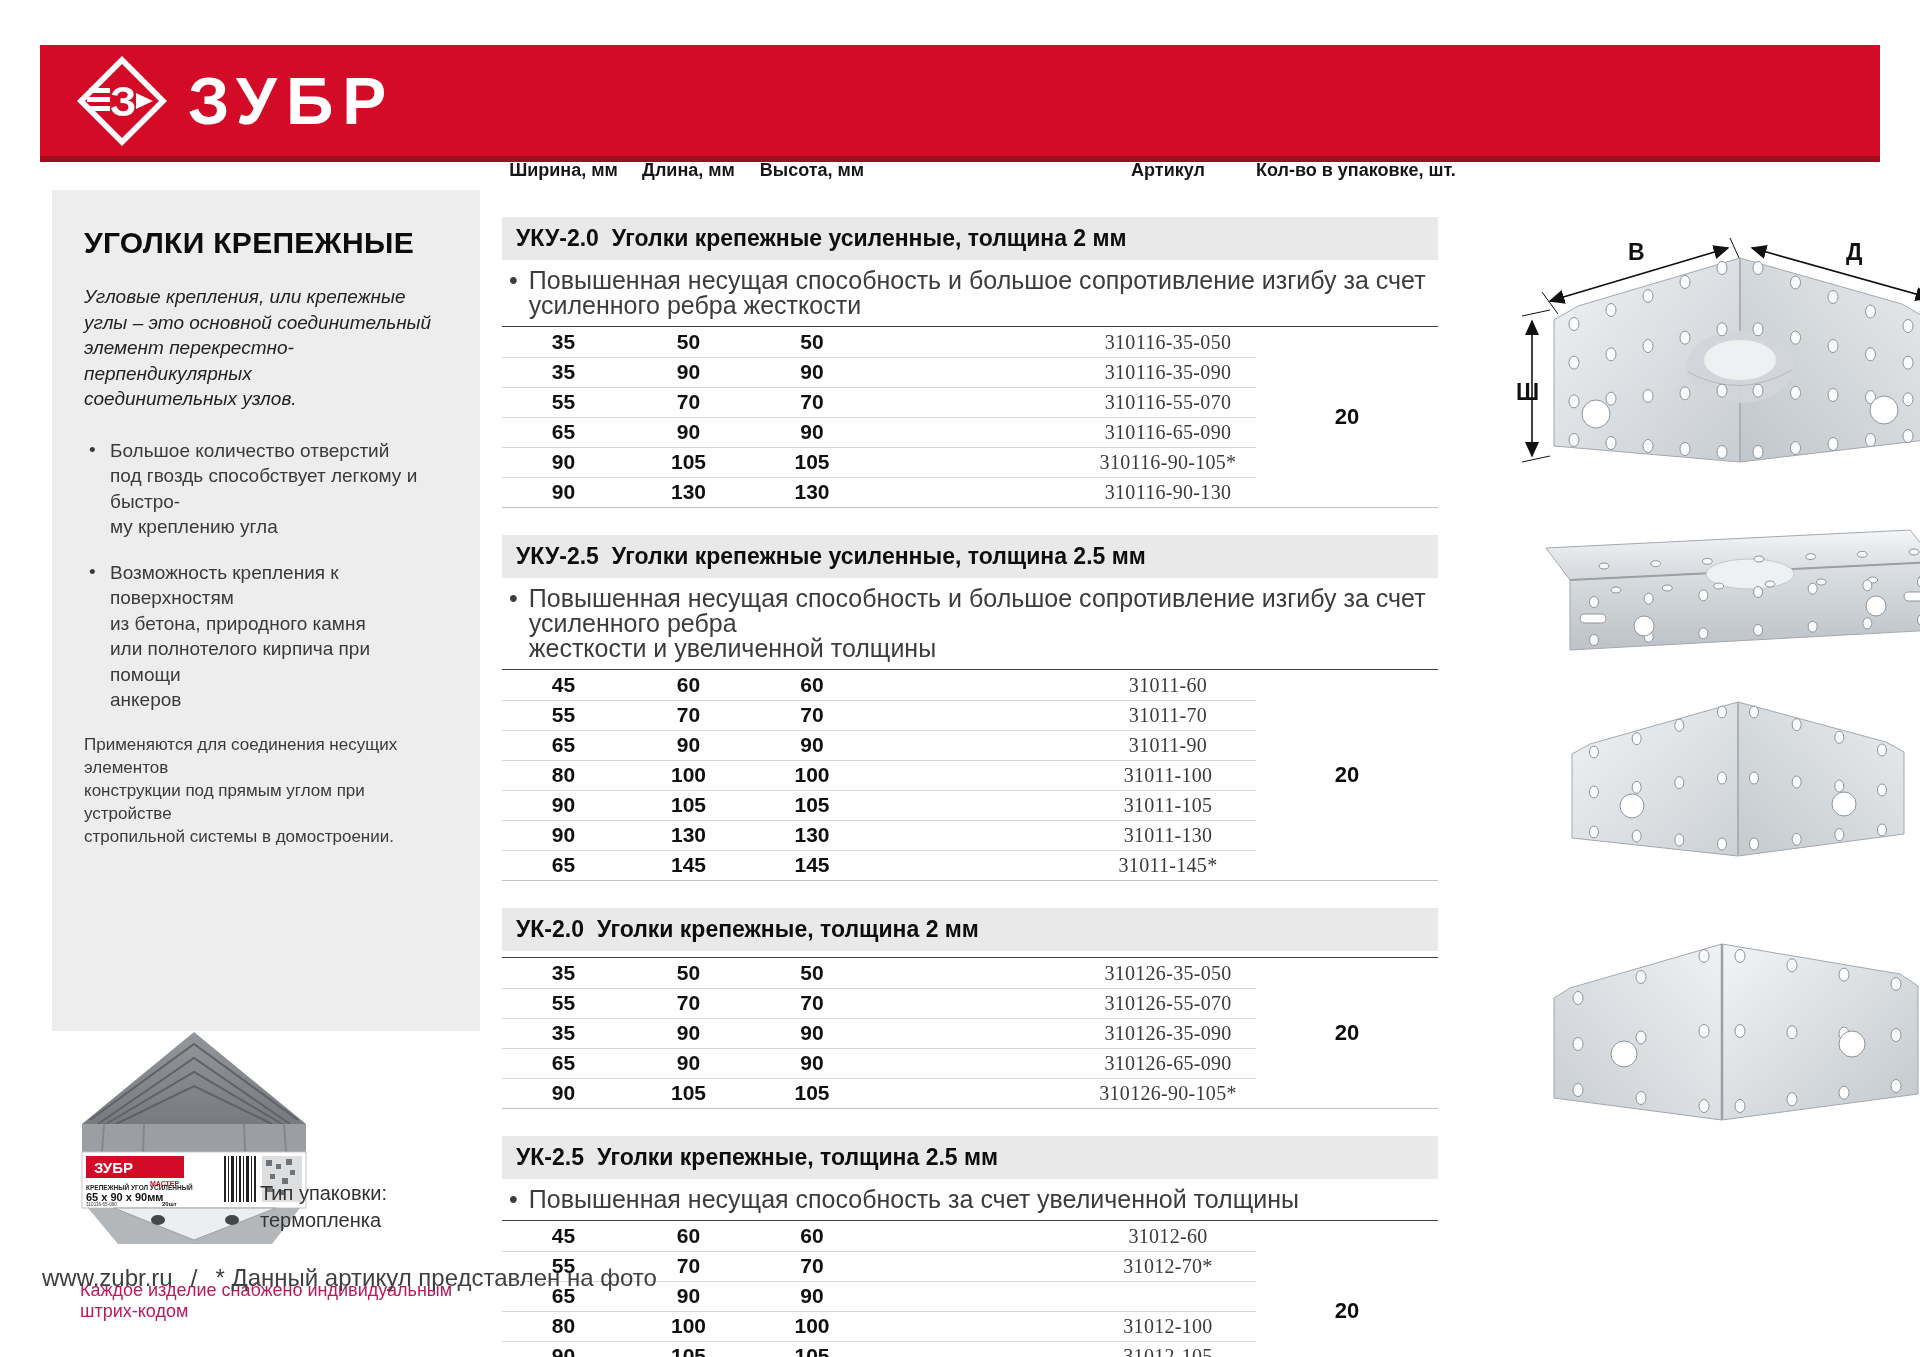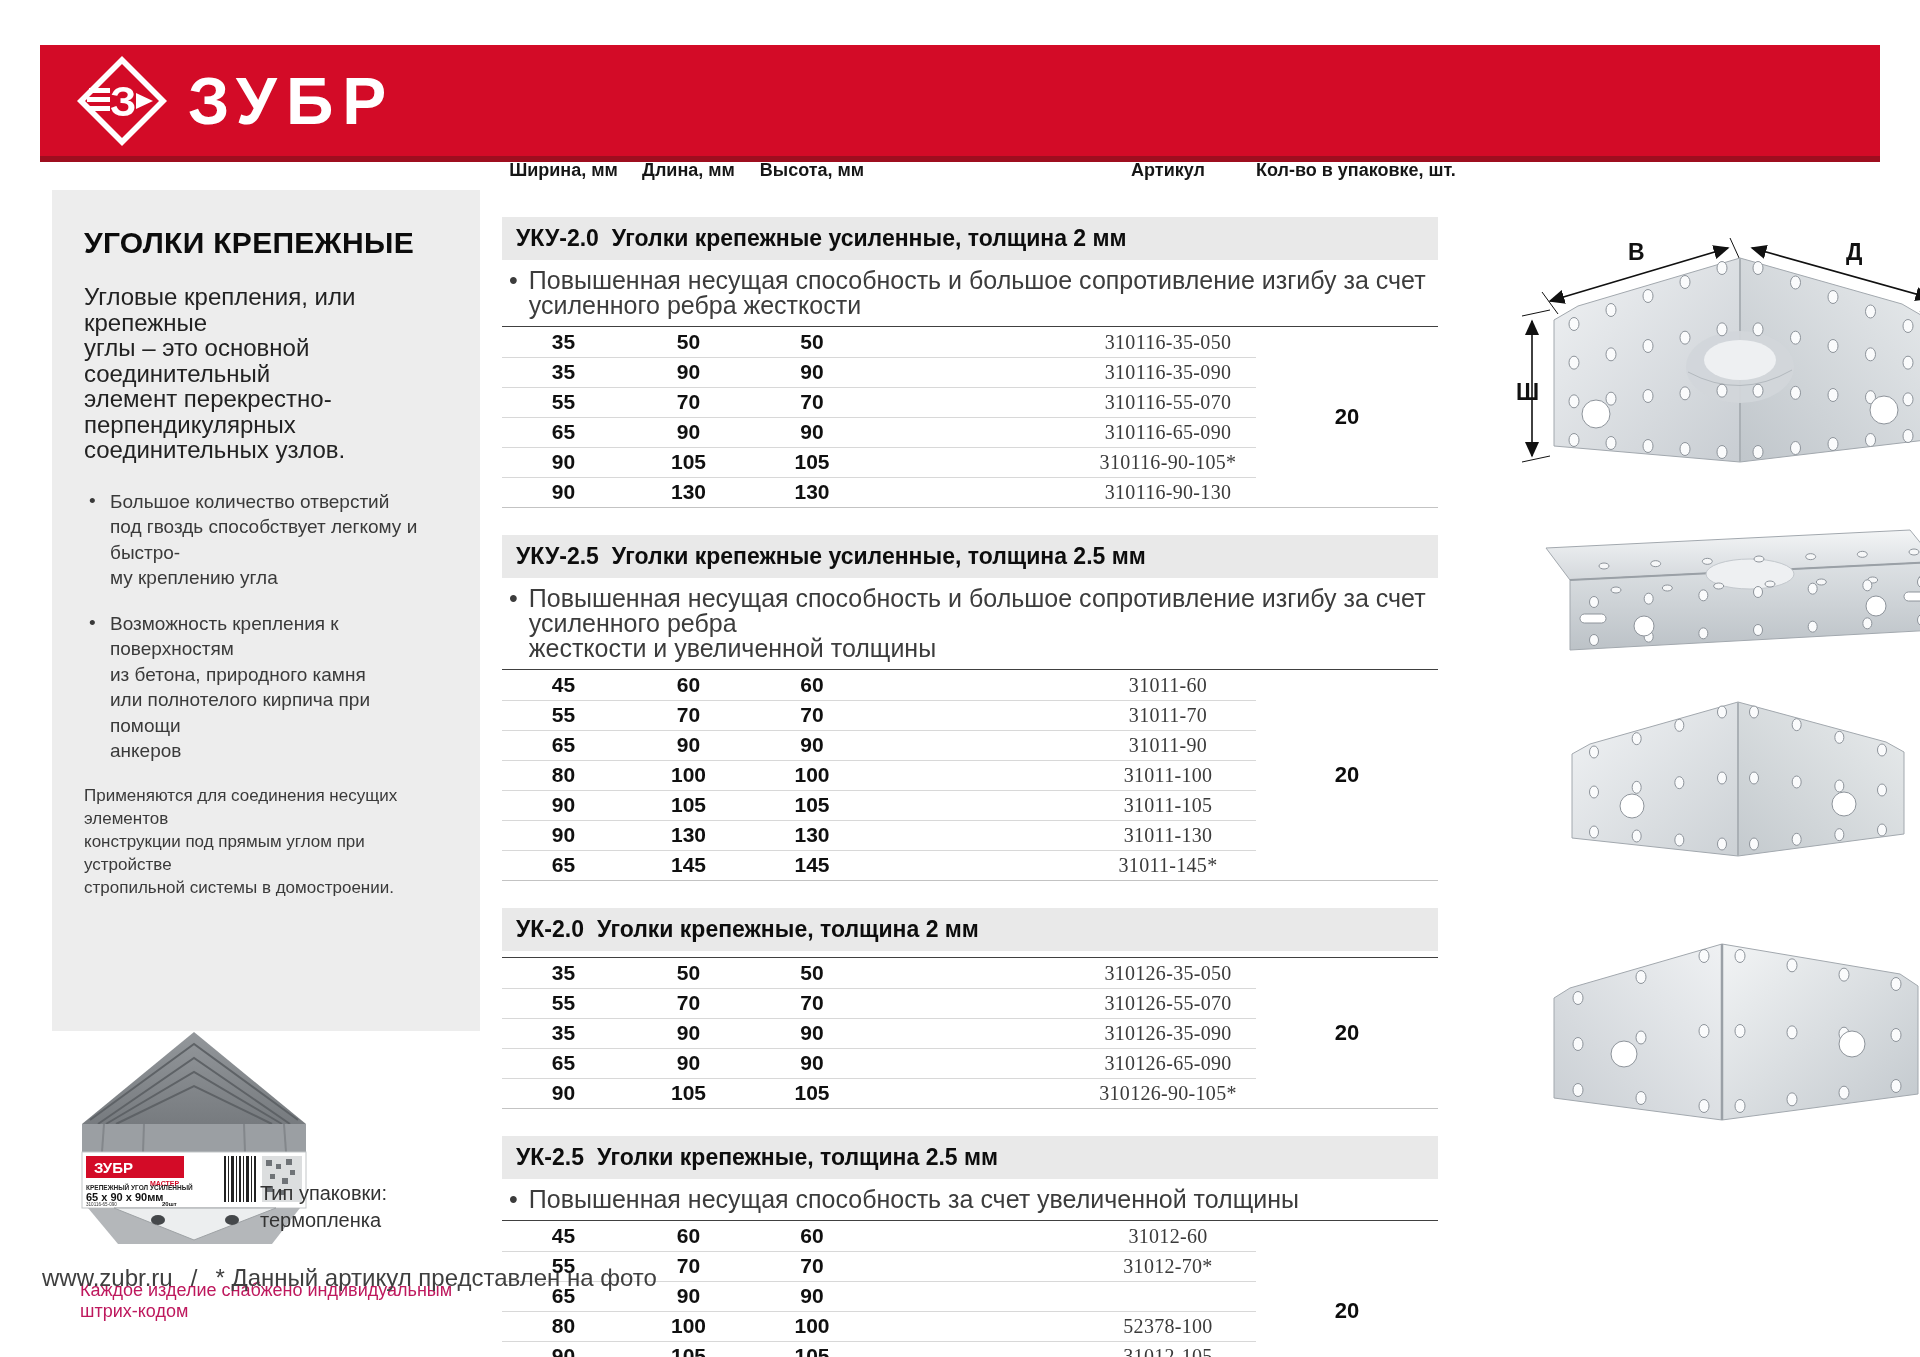--- a/index.html
+++ b/index.html
@@ -10,21 +10,21 @@
   .brand-bar{position:absolute;left:40px;top:45px;width:1840px;height:117px;
              background:var(--brand-red,#d30b27);border-bottom:6px solid var(--brand-red-dark,#9e0e1f);
              display:flex;align-items:center;padding-left:36px;box-sizing:border-box;}
   .logo{display:flex;align-items:center;gap:20px;}
   .logo-text{color:#fff;font-size:66px;font-weight:800;letter-spacing:9px;line-height:1;}
 
   
   .sidebar{position:absolute;left:52px;top:190px;width:428px;height:841px;background:var(--panel-gray,#ededed);
            box-sizing:border-box;padding:36px 34px 0 32px;}
   .sidebar h1{margin:0 0 24px 0;font-size:30px;font-weight:800;letter-spacing:.3px;color:#0c0c0c;}
-  .side-text{white-space:pre-line;font-size:24px;line-height:25.5px;color:#222;margin:0 0 26px 0;}
+  .side-text{white-space:pre-line;font-size:19px;line-height:25.5px;color:#222;margin:0 0 26px 0;font-style:italic;}
   ul.side-bullets{list-style:none;margin:0 0 10px 0;padding:0;}
   .side-bullets li{position:relative;padding-left:26px;margin-bottom:20px;font-size:19px;line-height:25.5px;
                    color:#3a3a3a;white-space:pre-line;}
   .side-bullets li::before{content:"\2022";position:absolute;left:5px;top:-1px;color:#3a3a3a;}
   .application{font-size:17px;line-height:23px;color:#3a3a3a;white-space:pre-line;margin:0;}
   .photo-row{position:absolute;left:22px;top:838px;width:392px;height:240px;}
   .pack-type{position:absolute;left:186px;top:152px;font-size:20px;line-height:27px;color:#333;}
   .barcode-note{position:absolute;left:28px;top:1072px;font-size:18px;color:#be185d;}
 
   
@@ -394,21 +394,21 @@
     <span class="c c1">65</span>
     <span class="c c2">90</span>
     <span class="c c3">90</span>
     <span class="c c5"></span>
   </div>
 
   <div class="trow grid5">
     <span class="c c1">80</span>
     <span class="c c2">100</span>
     <span class="c c3">100</span>
-    <span class="c c4">52378-100</span>
+    <span class="c c4">31012-100</span>
     <span class="c c5"></span>
   </div>
 
   <div class="trow grid5">
     <span class="c c1">90</span>
     <span class="c c2">105</span>
     <span class="c c3">105</span>
     <span class="c c4">31012-105</span>
     <span class="c c5"></span>
   </div>

